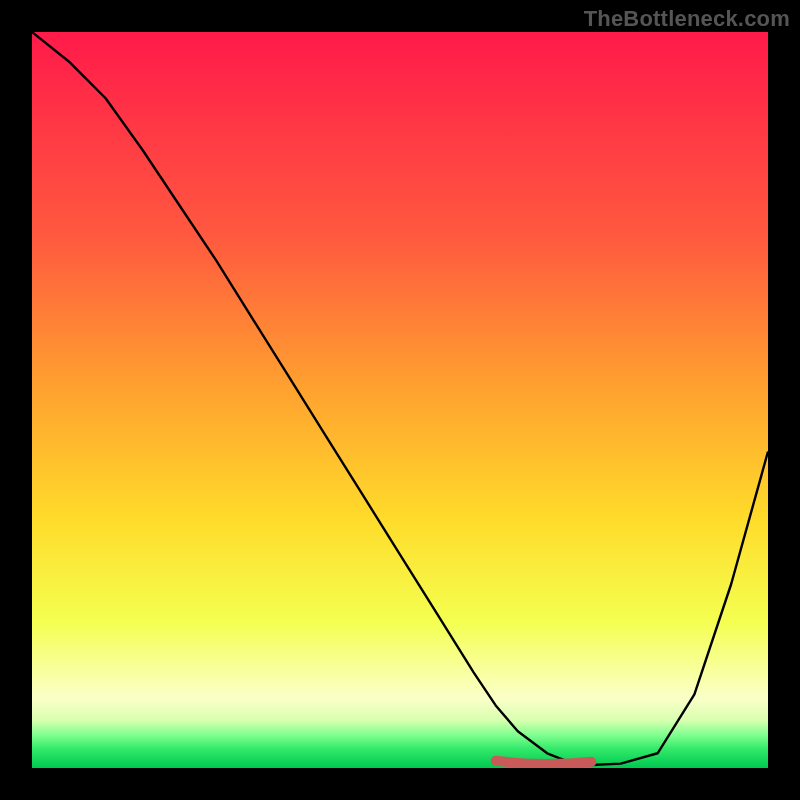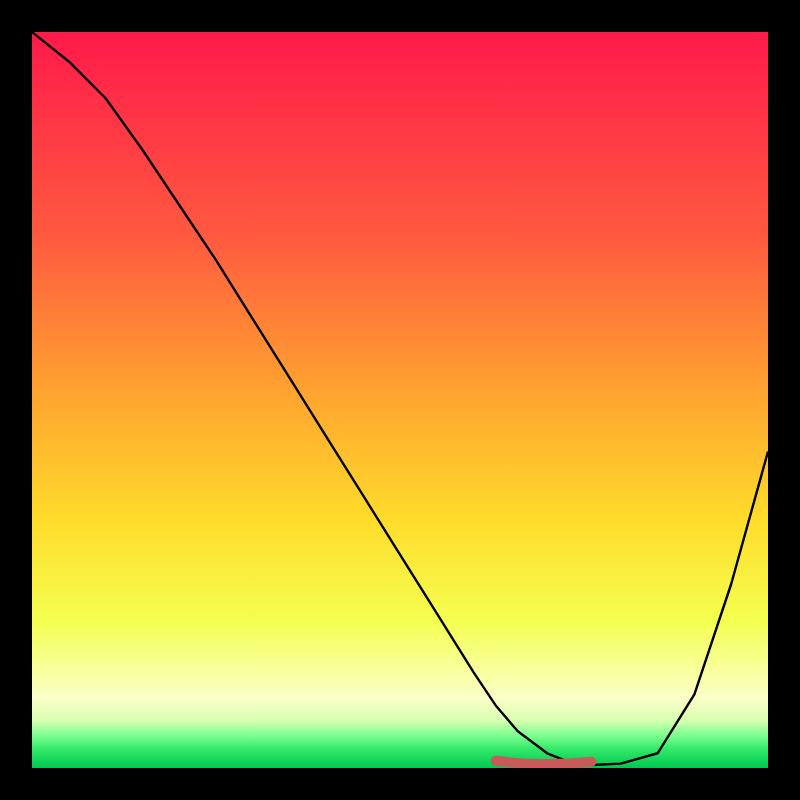--- a/index.html
+++ b/index.html
@@ -27,20 +27,21 @@
     top: 32px;
     width: 736px;
     height: 736px;
     z-index: 1;
   }
   svg { display: block; }
 </style>
 </head>
 <body>
 <div class="container">
+  <div class="watermark">TheBottleneck.com</div>
   <div class="plot-area">
     <svg id="chart-svg" width="736" height="736" viewBox="0 0 736 736" preserveAspectRatio="none">
         <defs>
           <linearGradient id="bg-grad" x1="0" y1="0" x2="0" y2="1">
             <stop offset="0%" stop-color="#ff1a4a"></stop>
             <stop offset="28.000000000000004%" stop-color="#ff5a3f"></stop>
             <stop offset="48%" stop-color="#ffa030"></stop>
             <stop offset="66%" stop-color="#ffdb2a"></stop>
             <stop offset="80%" stop-color="#f4ff50"></stop>
             <stop offset="90.5%" stop-color="#fbffc8"></stop>

